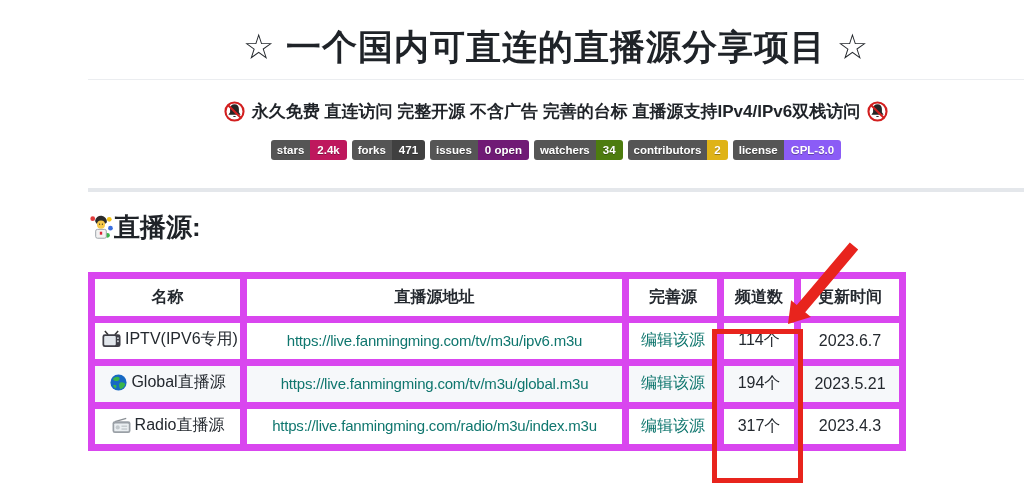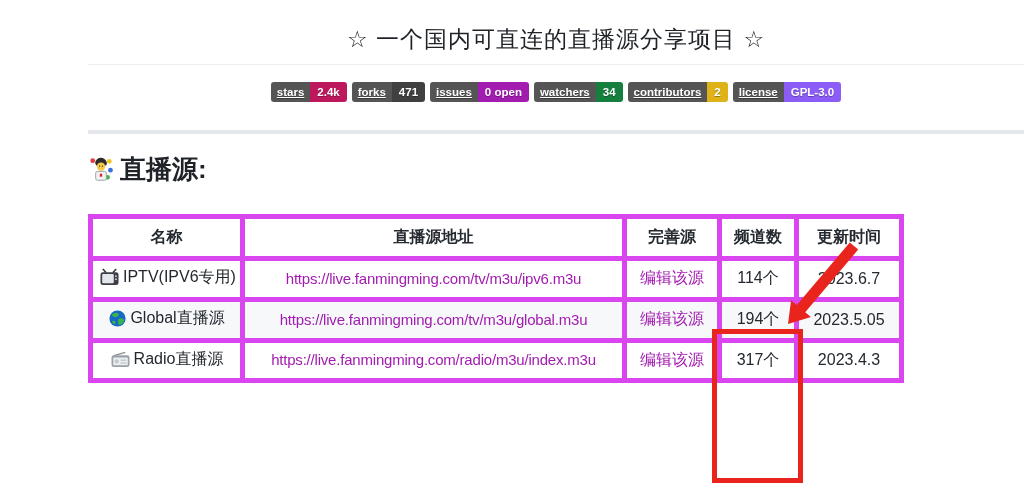--- a/index.html
+++ b/index.html
@@ -10,91 +10,110 @@
     font-family:"Liberation Sans","DejaVu Sans",sans-serif;
   }
   .container { margin-left:88px; width:936px; }
 
   .repo-title {
     margin:18px 0 0; font-size:34px; font-weight:600; line-height:1.2;
     color:#3269d8; padding-bottom:10px; border-bottom:1px solid #ebedf0;
     cursor:pointer;
   }
   .hero-title {
-    margin:25px 0 0; text-align:center; font-size:23px; font-weight:400;
+    margin:25px 0 0; text-align:center; font-size:35px; font-weight:700;
     line-height:1.25; color:#1f2328; padding-bottom:10px;
     border-bottom:1px solid #ebedf0; letter-spacing:1px;
   }
   .subtitle-row {
     margin-top:21px; display:flex; justify-content:center; align-items:center;
     gap:7px; font-size:17px; font-weight:700; color:#1f2328; line-height:22px;
   }
   .badges { margin-top:17px; display:flex; justify-content:center; gap:5px; }
   .badge {
     display:inline-flex; height:20px; border-radius:3px; overflow:hidden;
     font-size:11.5px; font-weight:600; color:#fff; line-height:14px;
     text-shadow:0 1px 0 rgba(0,0,0,.3); white-space:nowrap;
   }
-  .badge-label { background:#555; padding:3px 6px;text-decoration:underline; }
+  .badge-label { background:#555; padding:3px 6px; }
   .badge-value { padding:3px 7px; }
 
   hr.thick { border:none; height:4px; background:#e4e7eb; margin:28px 0 0; }
 
   .section-heading {
-    margin-top:19px; display:flex; align-items:center; gap:6px;
+    margin-top:19px; display:flex; align-items:center; 
     font-size:26px; font-weight:700; color:#1f2328; line-height:32px;
   }
 
   table {
     border-collapse:collapse; table-layout:fixed; margin-top:29px;
     font-size:16px; width:811px;
   }
   th, td {
-    border:5px solid #d946ef; text-align:center; vertical-align:middle;
+    border:7px solid #d946ef; text-align:center; vertical-align:middle;
     overflow:hidden; white-space:nowrap;
   }
   th { padding:8px 6px; font-weight:700; }
   td { padding:6px 6px; }
   tbody tr:nth-child(2n) { background:#f6f8fa; }
-  a { color:#a21caf; text-decoration:none; cursor:pointer;text-align:center; }
+  a { color:#0f766e; text-decoration:none; cursor:pointer;text-align:center; }
   .url-cell a { font-size:15px; letter-spacing:-0.2px; }
   .name-wrap { display:inline-flex; align-items:center; gap:3px; }
   .icon { display:inline-flex; align-items:center; }
 
   .red-box {
     position:absolute; left:712px; top:329px; width:91px; height:154px;
     border:5px solid #e8241d; pointer-events:none;
   }
   .red-arrow { position:absolute; left:782px; top:240px; pointer-events:none; }
 </style>
 </head>
 <body>
 
 <div class="container">
 
 
   <h1 class="hero-title">☆ 一个国内可直连的直播源分享项目 ☆</h1>
 
+  <div class="subtitle-row">
+    <span class="icon">
+      <svg viewBox="0 0 20 20" width="21" height="21">
+        <path d="M10 3.2c2.6 0 4.2 1.9 4.2 4.3v3.2l1.6 2.5H4.2l1.6-2.5V7.5C5.8 5.1 7.4 3.2 10 3.2z" fill="#262626"></path>
+        <path d="M8.5 14.3a1.6 1.6 0 0 0 3 0z" fill="#262626"></path>
+        <circle cx="10" cy="10" r="8.6" fill="none" stroke="#d21f1f" stroke-width="2"></circle>
+        <line x1="4" y1="4" x2="16" y2="16" stroke="#d21f1f" stroke-width="2"></line>
+      </svg>
+    </span>
+    <span>永久免费 直连访问 完整开源 不含广告 完善的台标 直播源支持IPv4/IPv6双栈访问</span>
+    <span class="icon">
+      <svg viewBox="0 0 20 20" width="21" height="21">
+        <path d="M10 3.2c2.6 0 4.2 1.9 4.2 4.3v3.2l1.6 2.5H4.2l1.6-2.5V7.5C5.8 5.1 7.4 3.2 10 3.2z" fill="#262626"></path>
+        <path d="M8.5 14.3a1.6 1.6 0 0 0 3 0z" fill="#262626"></path>
+        <circle cx="10" cy="10" r="8.6" fill="none" stroke="#d21f1f" stroke-width="2"></circle>
+        <line x1="4" y1="4" x2="16" y2="16" stroke="#d21f1f" stroke-width="2"></line>
+      </svg>
+    </span>
+  </div>
 
   <div class="badges">
     <span class="badge">
       <span class="badge-label">stars</span>
       <span class="badge-value" style="background: #be185d;">2.4k</span>
     </span>
     <span class="badge">
       <span class="badge-label">forks</span>
       <span class="badge-value" style="background: #404040;">471</span>
     </span>
     <span class="badge">
       <span class="badge-label">issues</span>
-      <span class="badge-value" style="background: #a21caf;">0 open</span>
+      <span class="badge-value" style="background: #701a75;">0 open</span>
     </span>
     <span class="badge">
       <span class="badge-label">watchers</span>
-      <span class="badge-value" style="background: #15803d;">34</span>
+      <span class="badge-value" style="background: #4d7c0f;">34</span>
     </span>
     <span class="badge">
       <span class="badge-label">contributors</span>
       <span class="badge-value" style="background: rgb(223, 179, 23);">2</span>
     </span>
     <span class="badge">
       <span class="badge-label">license</span>
       <span class="badge-value" style="background: #8b5cf6;">GPL-3.0</span>
     </span>
   </div>
@@ -176,21 +195,21 @@
             <span>Global直播源</span>
           </span>
         </td>
         <td class="url-cell">
           <a>https://live.fanmingming.com/tv/m3u/global.m3u</a>
         </td>
         <td>
           <a>编辑该源</a>
         </td>
         <td>194个</td>
-        <td>2023.5.05</td>
+        <td>2023.5.21</td>
       </tr>
       <tr>
         <td>
           <span class="name-wrap">
             <span class="icon">
               <svg viewBox="0 0 22 18" width="21" height="17">
                 <path d="M4 5 L16 1.5" stroke="#8a8f94" stroke-width="1.4" fill="none"></path>
                 <rect x="1.5" y="4.5" width="19" height="12.5" rx="2.5" fill="#9aa0a6"></rect>
                 <rect x="3.3" y="6.8" width="15.4" height="8.4" rx="1" fill="#eaeef1"></rect>
                 <circle cx="7" cy="11" r="2.2" fill="#c3c9cd"></circle>

